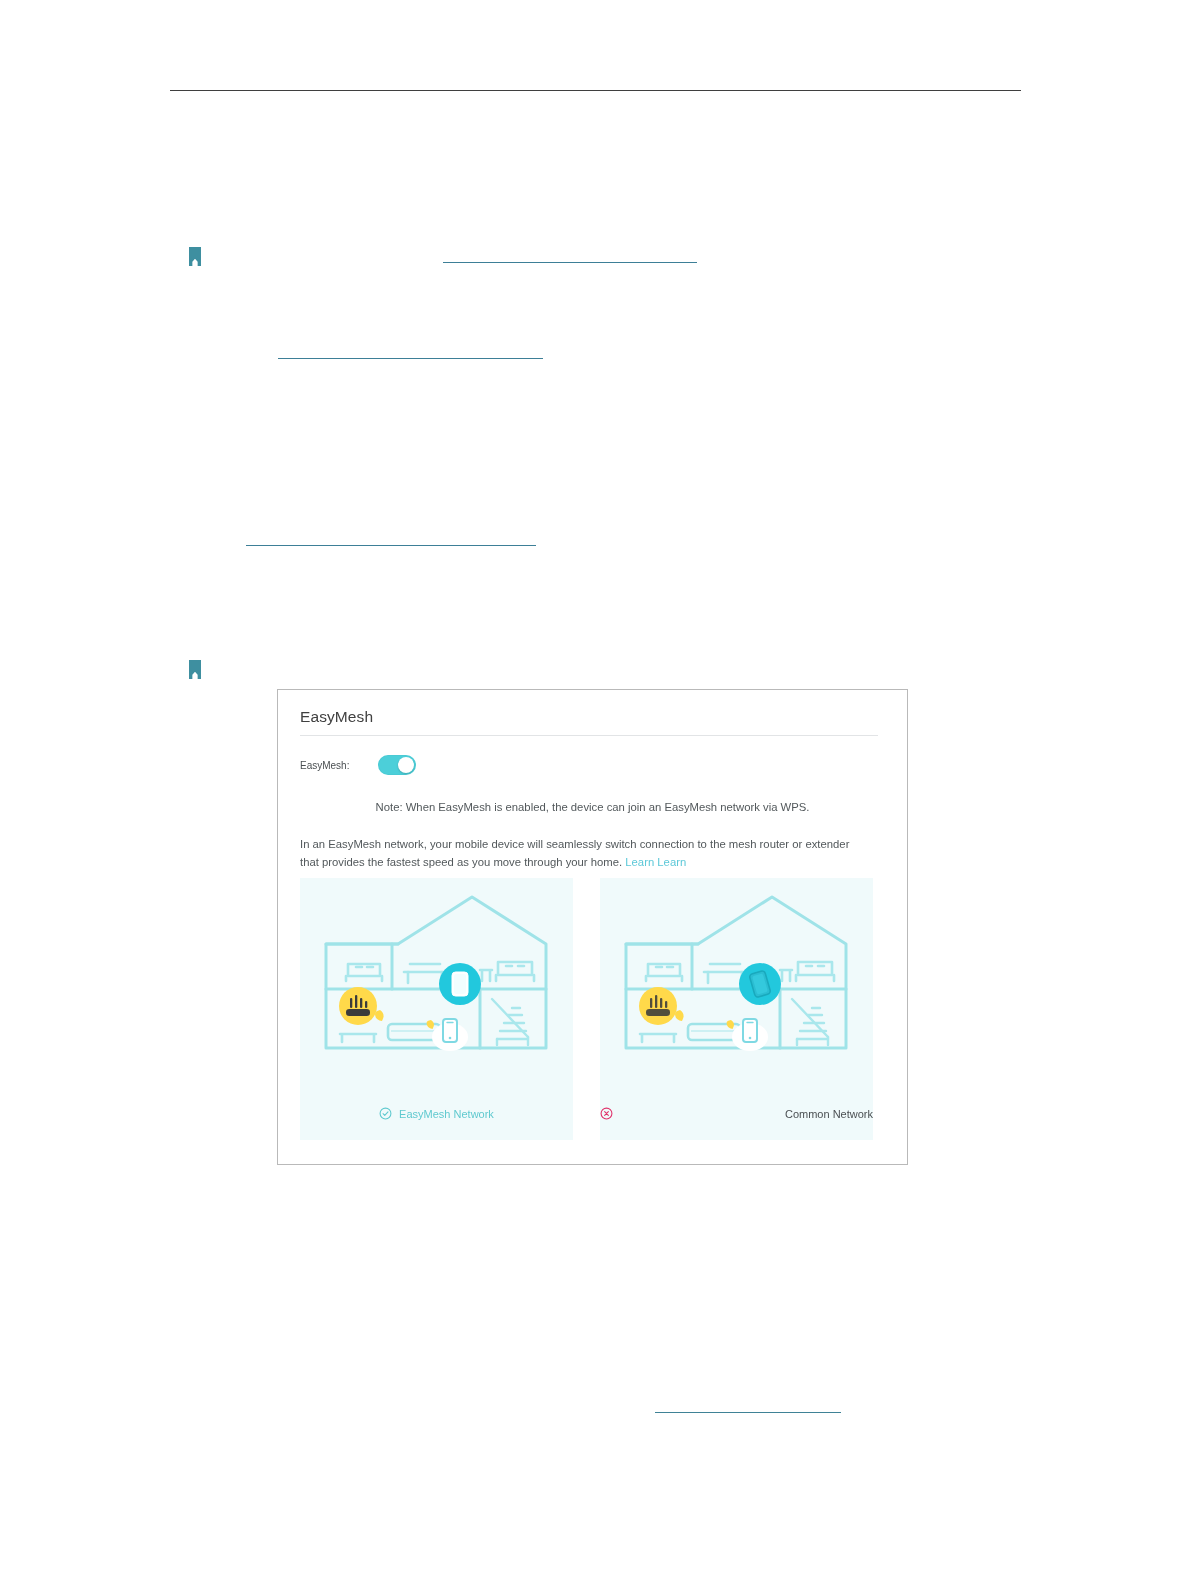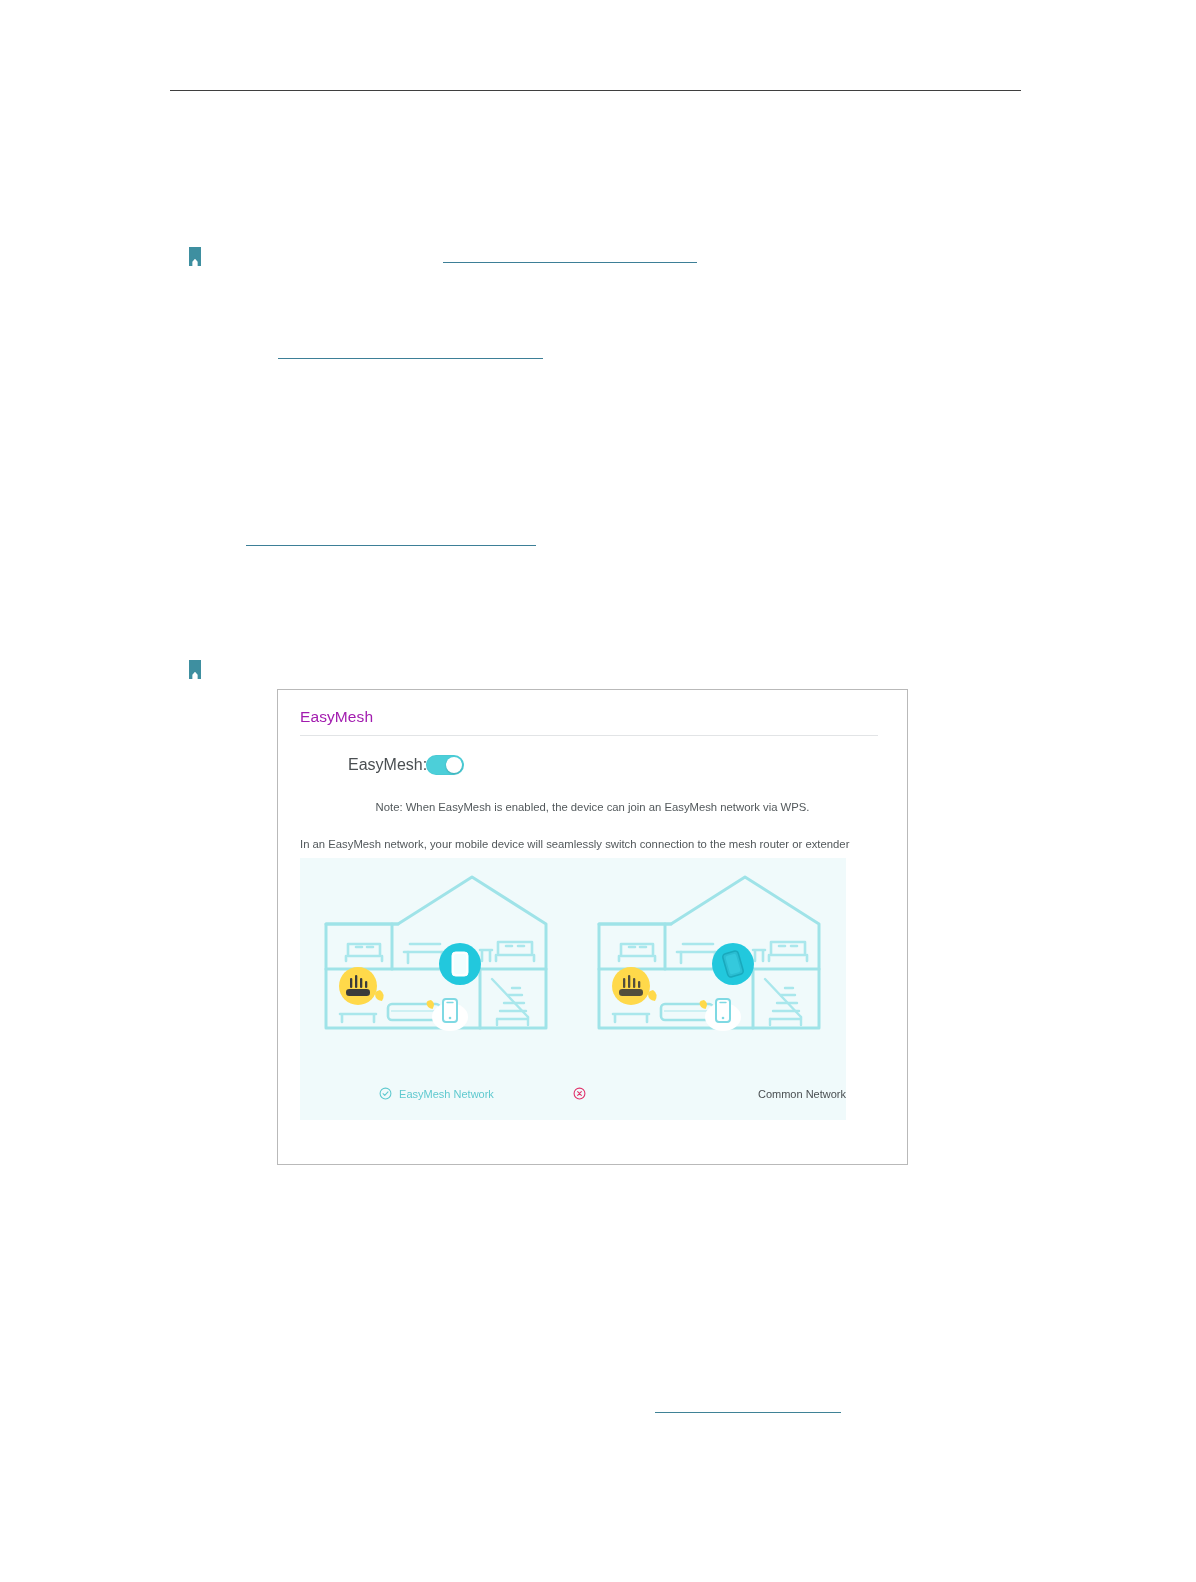--- a/index.html
+++ b/index.html
@@ -37,30 +37,30 @@
   .figure-card {
     position:absolute; left:277px; top:689px;
     width:631px; height:476px;
     background:#ffffff;
     border:1px solid #b9b9b9;
     box-shadow:0 0 0 0 rgba(0,0,0,0);
   }
   .card-inner { position:absolute; inset:0; padding:16px 22px 0 22px; }
 
   .card-title {
-    font-size:15.5px; color:#a21caf; letter-spacing:.1px;
+    font-size:15.5px; color:#404040; letter-spacing:.1px;
     padding:2px 0 9px 0; font-weight:400;
   }
   .card-title-rule {
     height:0; border-top:1px solid #e2e4e6; margin-bottom:14px;
     width:578px;
   }
 
   .toggle-row { display:flex; align-items:center; height:30px; margin:4px 0 6px 0; }
-  .toggle-label { font-size:16px; color:#4a4f52; width:78px;margin-left:48px; }
+  .toggle-label { font-size:10px; color:#4a4f52; width:78px; }
   .toggle-switch {
     width:38px; height:20px; border-radius:11px;
     background:#4ccfd9; position:relative; display:inline-block;
     box-shadow: inset 0 0 0 1px rgba(0,0,0,0.02);
   }
   .toggle-switch .knob {
     position:absolute; top:2px; right:2px;
     width:16px; height:16px; border-radius:50%;
     background:#ffffff;
     box-shadow:0 1px 2px rgba(0,0,0,.18);
@@ -70,22 +70,22 @@
     font-size:11.3px; color:#52585b; margin-top:19px; line-height:1.55;text-align:center;
   }
   .desc-block {
     font-size:11.3px; color:#52585b; margin-top:18px; line-height:1.62;
     width:563px;
   }
   .learn-more { color:#5cc8d8; }
 
   
   .panels {
-    position:absolute; left:22px; top:168px;
-    display:flex; gap:0;
+    position:absolute; left:22px; top:188px;
+    display:flex; gap:27px;
   }
   .panel {
     width:273px; height:262px;
     background:#f0fafb;
     position:relative;
   }
   .panel-svg { position:absolute; left:0; top:4px; width:273px; height:210px; }
   .panel-caption {
     position:absolute; bottom:20px; left:0; width:100%;
     display:flex; align-items:center; justify-content:center; gap:7px;

